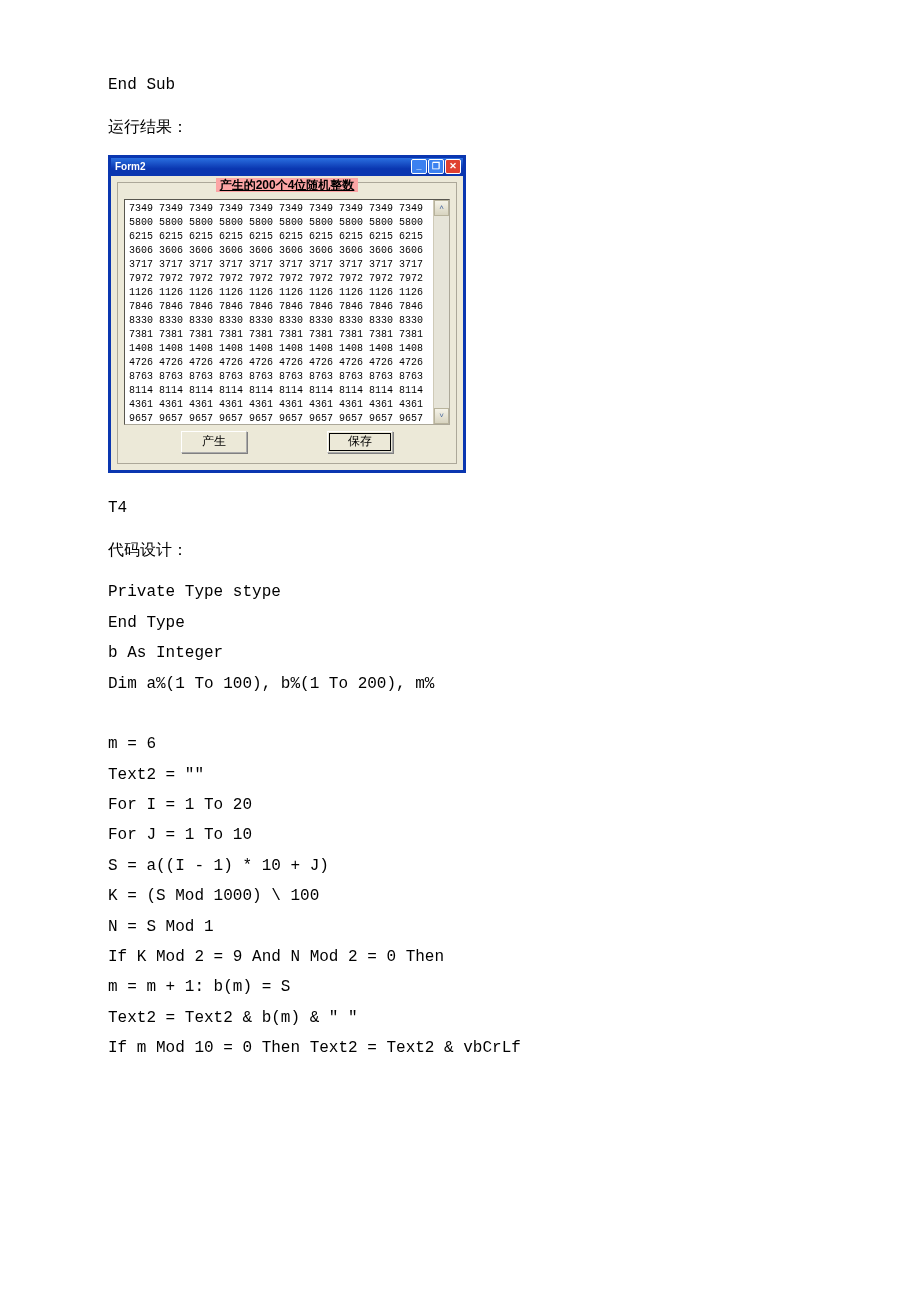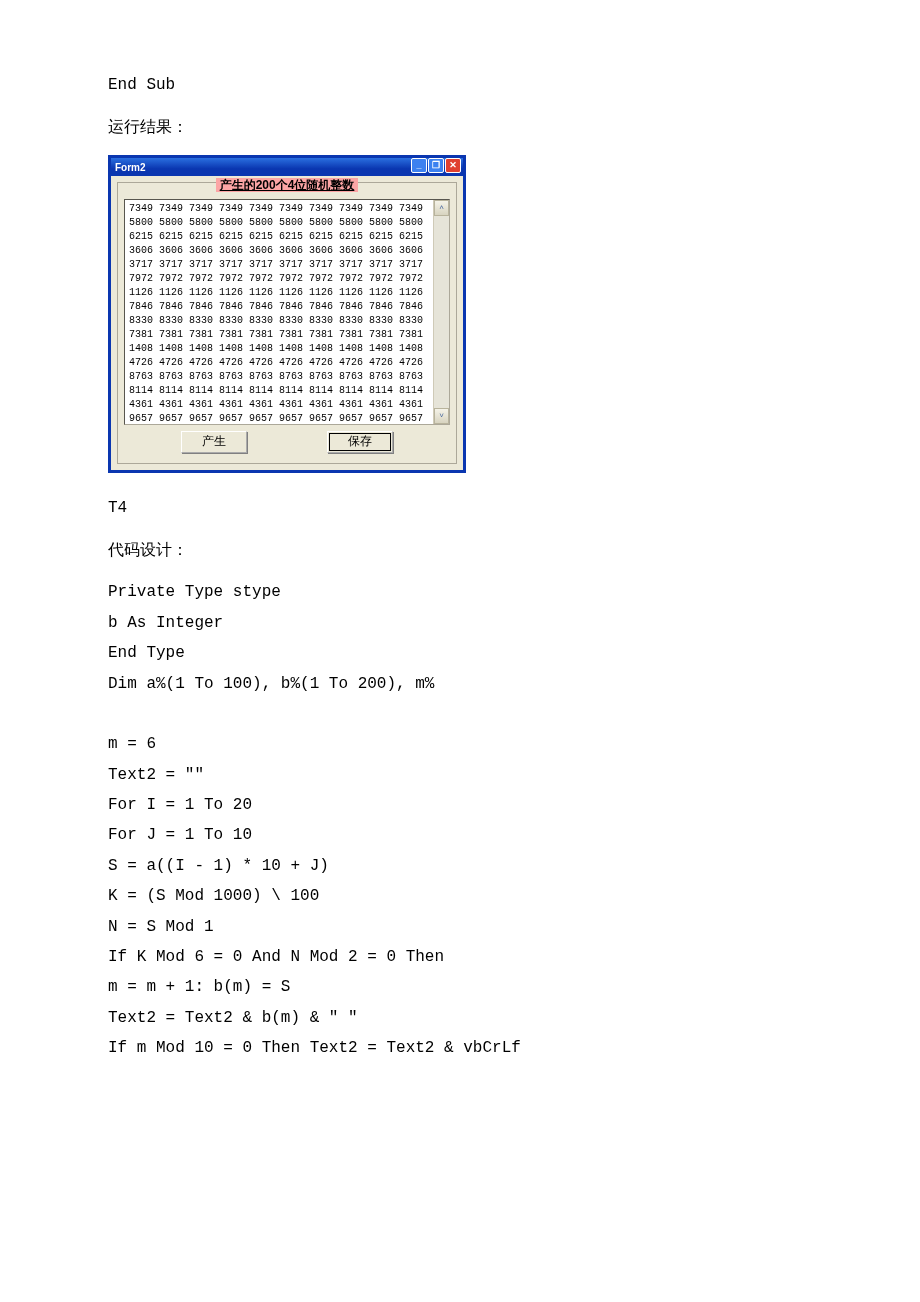--- a/index.html
+++ b/index.html
@@ -28,21 +28,21 @@
     background: #ece9d8;
     font-family: Tahoma, Arial, sans-serif;
     font-size: 11px;
     margin-top: 6px;
     margin-bottom: 20px;
   }
   .titlebar {
     height: 18px;
     background: linear-gradient(to bottom, #2a6fe0 0%, #0a36b0 60%, #0a36b0 100%);
     display: flex;
-    align-items: flex-start;
+    align-items: center;
     justify-content: space-between;
     padding-left: 4px;
     color: #ffffff;
     font-family: Tahoma, Arial, sans-serif;
     font-size: 10px;
     font-weight: bold;
   }
   .titlebar .tbtns {
     display: flex;
     gap: 1px;
@@ -204,28 +204,28 @@
     </div>
   </div>
 </div>
 
 <p class="para mono">T4</p>
 
 <p class="para heading">代码设计：</p>
 
 <div class="code-block" id="code-block">
     <p>Private Type stype</p>
+    <p>End Type</p>
     <p>b As Integer</p>
-    <p>End Type</p>
     <p>Dim a%(1 To 100), b%(1 To 200), m%</p>
     <p>&nbsp;</p>
     <p>m = 6</p>
     <p>Text2 = ""</p>
     <p>For I = 1 To 20</p>
     <p>For J = 1 To 10</p>
     <p>S = a((I - 1) * 10 + J)</p>
     <p>K = (S Mod 1000) \ 100</p>
     <p>N = S Mod 1</p>
-    <p>If K Mod 6 = 0 And N Mod 2 = 0 Then</p>
+    <p>If K Mod 2 = 9 And N Mod 2 = 0 Then</p>
     <p>m = m + 1: b(m) = S</p>
     <p>Text2 = Text2 &amp; b(m) &amp; "  "</p>
     <p>If m Mod 10 = 0 Then Text2 = Text2 &amp; vbCrLf</p>
   </div>
 
 </body></html>

